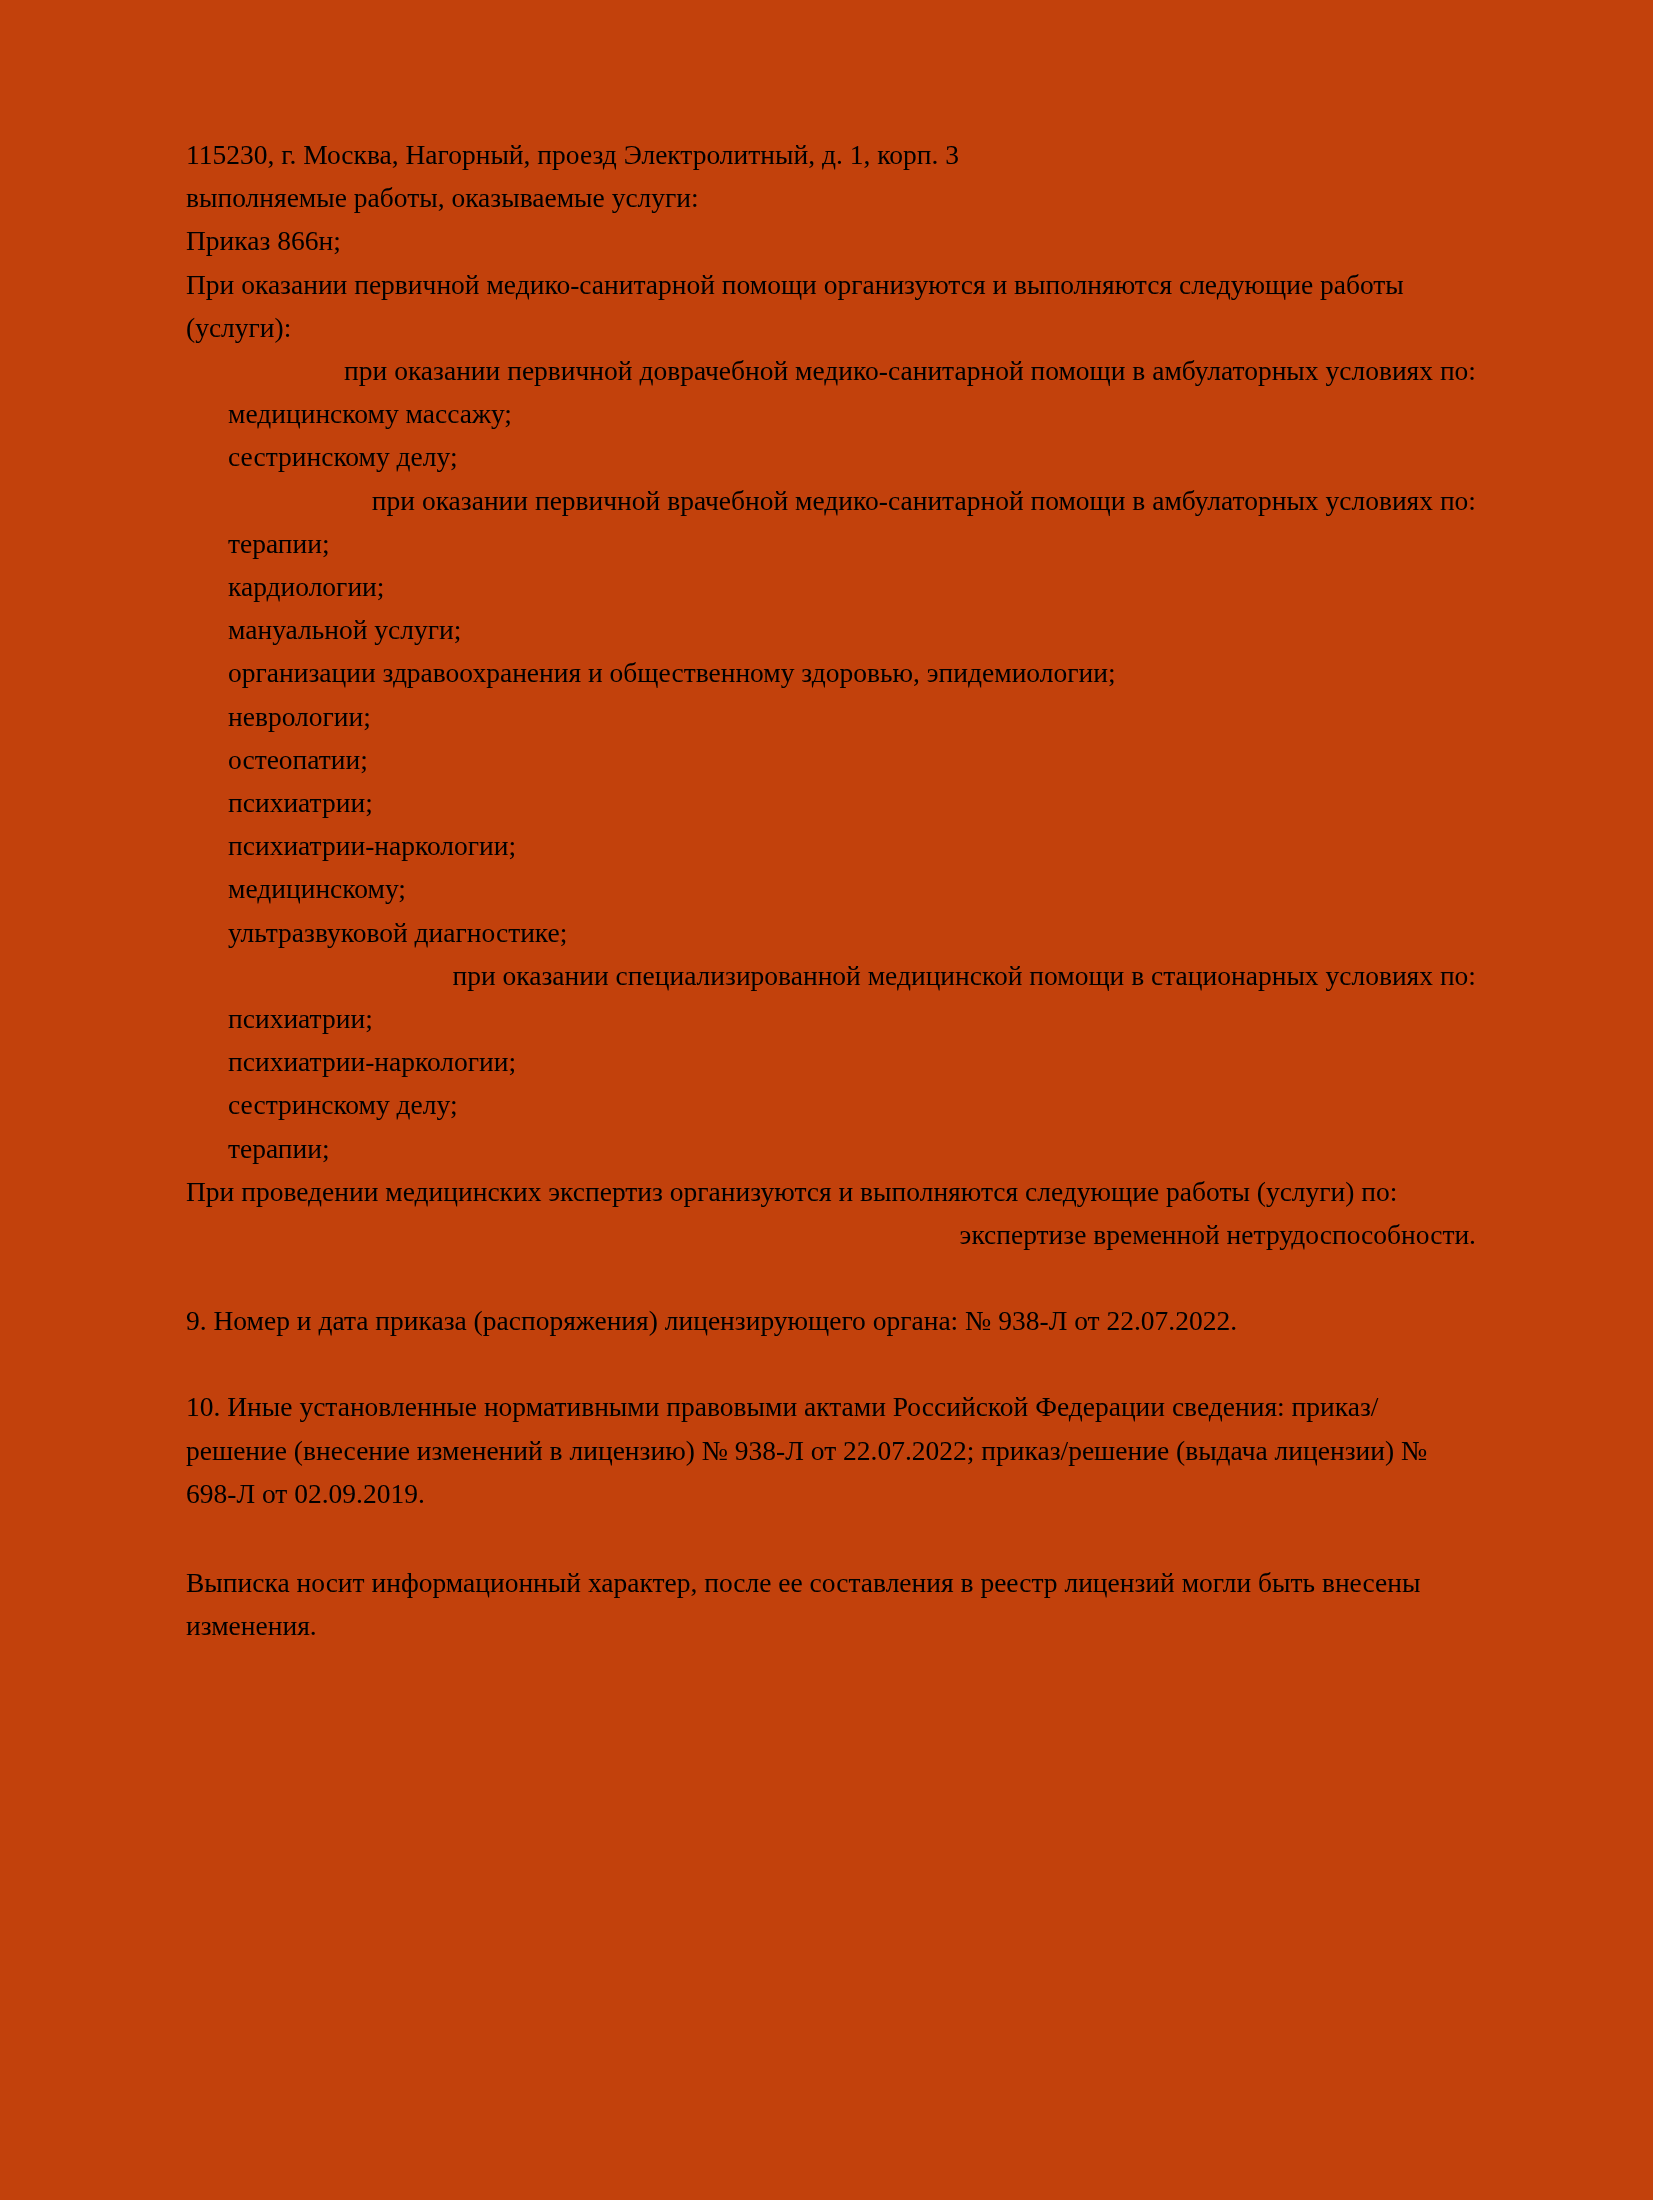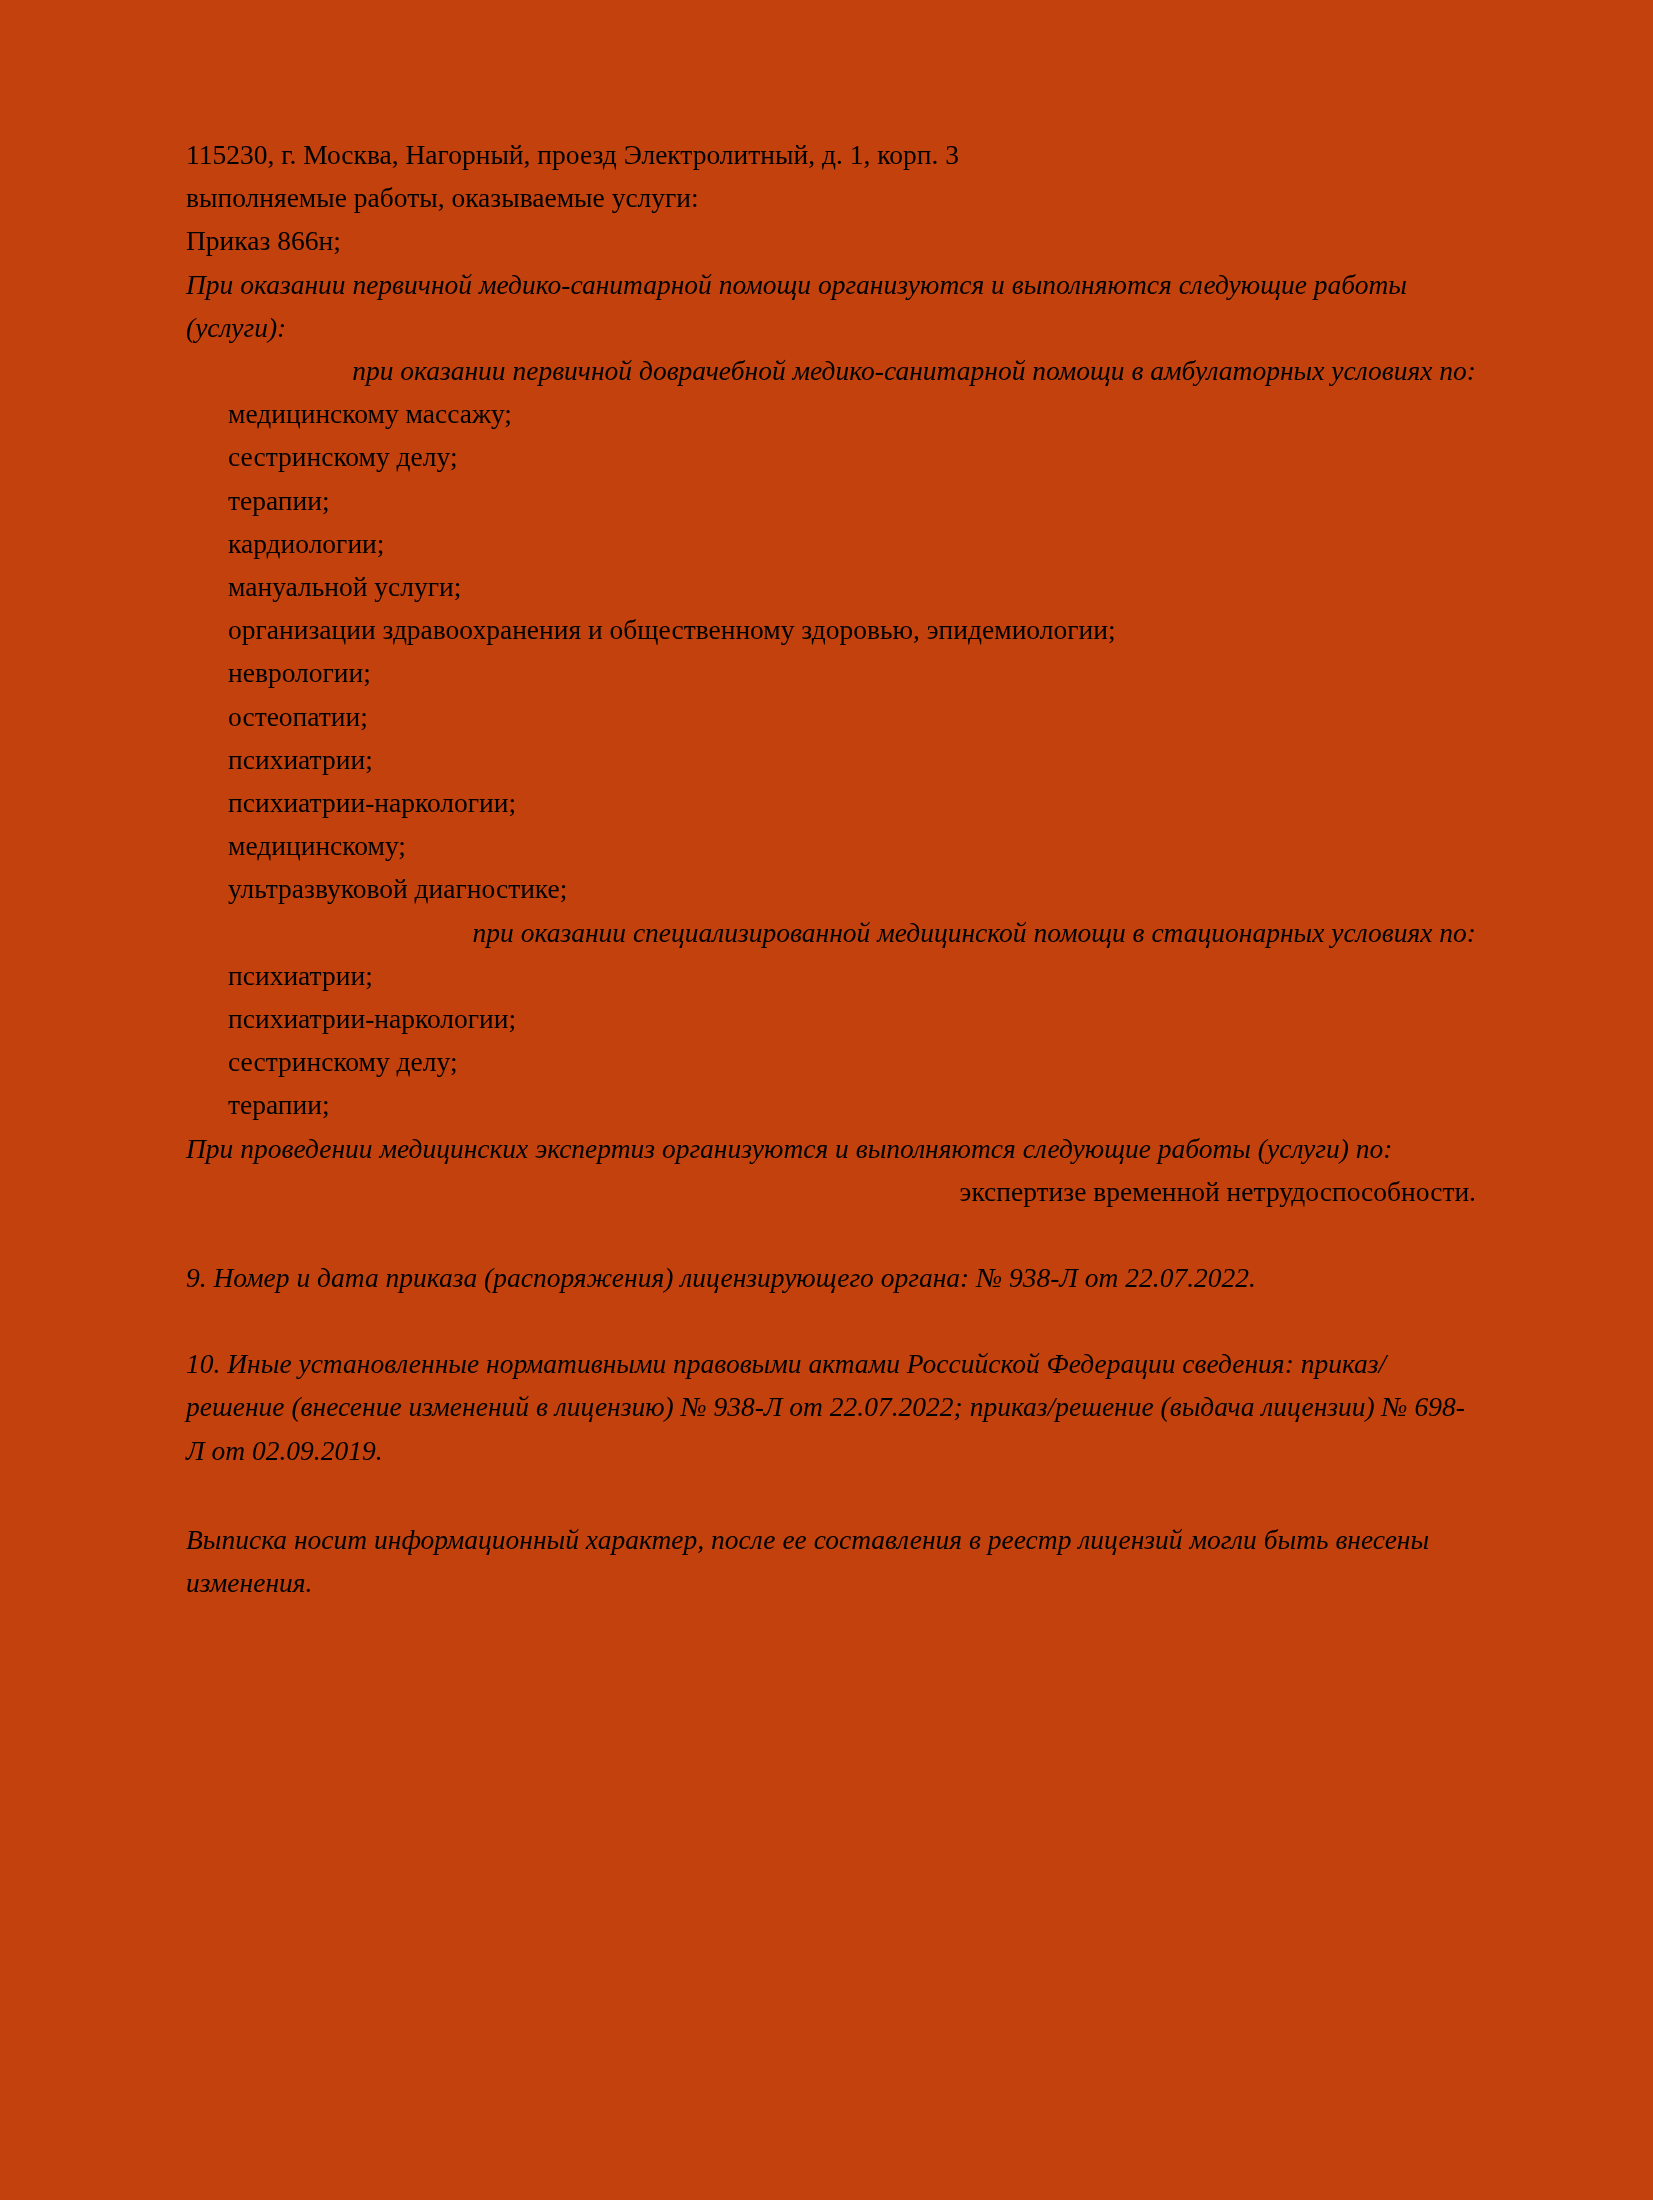--- a/index.html
+++ b/index.html
@@ -34,21 +34,20 @@
     white-space: pre-wrap;
     word-wrap: break-word;
   }
   
   .lvl0 { text-indent: 0; }
   .lvl1 { padding-left: 16px; text-align: right; }
   .lvl2 { padding-left: 42px; }
   .para {
     display: block;
     white-space: pre-wrap;
-    font-style: italic;
   }
   .gap-sm { height: 43px; }
   .gap-md { height: 46px; }
   .spacer { display: block; }
 </style>
 </head>
 <body>
 
 <div class="page">
   <div class="doc-body">
@@ -59,20 +58,21 @@
 
     <span class="line lvl0">Приказ 866н;</span>
 
     <span class="para lvl0">При оказании первичной медико-санитарной помощи организуются и выполняются следующие работы (услуги):</span>
 
     <span class="para lvl1">при оказании первичной доврачебной медико-санитарной помощи в амбулаторных условиях по:</span>
 
     <span class="line lvl2">медицинскому массажу;</span>
     <span class="line lvl2">сестринскому делу;</span>
 
+    <span class="para lvl1">при оказании первичной врачебной медико-санитарной помощи в амбулаторных условиях по:</span>
 
     <span class="line lvl2">терапии;</span>
 
 
     <span class="line lvl2">кардиологии;</span>
     <span class="line lvl2">мануальной услуги;</span>
     <span class="line lvl2">организации здравоохранения и общественному здоровью, эпидемиологии;</span>
     <span class="line lvl2">неврологии;</span>
     <span class="line lvl2">остеопатии;</span>
     <span class="line lvl2">психиатрии;</span>

